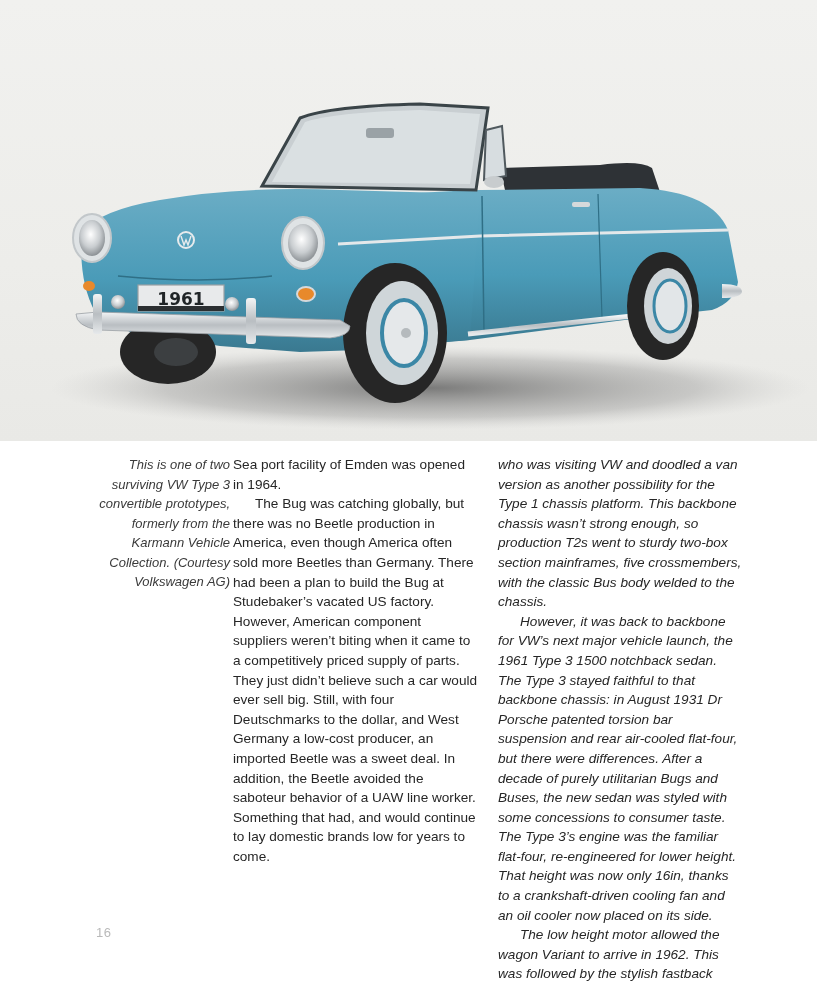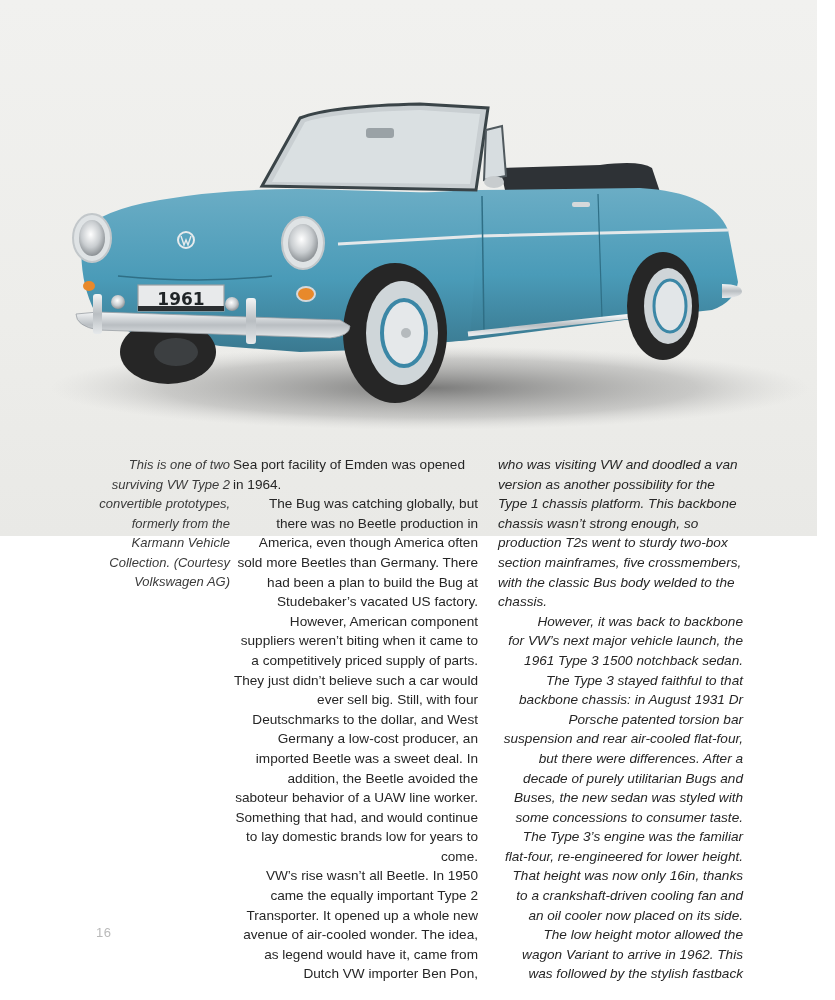--- a/index.html
+++ b/index.html
@@ -1,25 +1,25 @@
 <!DOCTYPE html>
 <html><head>
   <meta charset="utf-8">
   <style>
     html, body { margin: 0; padding: 0; background: #ffffff; }
     body { width: 835px; height: 1000px; position: relative; overflow: hidden;
            font-family: "Liberation Sans", sans-serif; color: #2b2b2b; }
-    .photo { position: absolute; left: 0; top: 0; width: 817px; height: 536px;
+    .photo { position: absolute; left: 0; top: 0; width: 817px; height: 441px;
              background: linear-gradient(180deg, #f1f1ef 0%, #ededea 60%, #e9e9e6 100%); overflow: hidden; }
     .photo svg { position: absolute; left: 0; top: 0; }
     .caption { position: absolute; left: 86px; top: 455px; width: 144px;
                font-style: italic; font-size: 13px; line-height: 19.5px; text-align: right; color: #3a3a3a; }
     .col { position: absolute; top: 455px; width: 245px; font-size: 13.6px; line-height: 19.6px; color: #262626; }
     .col p { margin: 0; }
-    .col p.indent { text-indent: 22px; text-align: right; }
+    .col p.indent { text-indent: 22px; }
     .col1 { left: 233px; }
     .col2 { left: 498px; font-style: italic; }
     .folio { position: absolute; left: 96px; top: 925px; font-size: 13px; color: #b9b9b9; letter-spacing: 0.5px; }
   </style>
 </head>
 <body>
 
 <div class="photo">
   <svg id="car-svg" width="817" height="441" viewBox="0 0 817 441">
     <defs>
@@ -115,26 +115,25 @@
       <rect x="138" y="306" width="86" height="5" fill="#2b2f31"></rect>
       <text id="plate-text" x="181" y="305" text-anchor="middle" font-family="DejaVu Sans, sans-serif" font-size="17" font-weight="bold" fill="#1f2426">1961</text>
     </g>
 
     <path d="M76 314 Q76 326 98 330 L330 338 Q350 336 350 326 L340 320 L98 312 Z" fill="url(#chromeGrad)" stroke="#9aa0a4" stroke-width="0.8"></path>
     <rect x="93" y="294" width="9" height="40" rx="3" fill="url(#chromeGrad)"></rect>
     <rect x="246" y="298" width="10" height="46" rx="3" fill="url(#chromeGrad)"></rect>
   </svg>
 </div>
 
-<div class="caption">This is one of two surviving VW Type 2 convertible prototypes, formerly from the Karmann Vehicle Collection. (Courtesy Volkswagen AG)</div>
+<div class="caption">This is one of two surviving VW Type 3 convertible prototypes, formerly from the Karmann Vehicle Collection. (Courtesy Volkswagen AG)</div>
 
 <div class="col col1">
   <p>Sea port facility of Emden was opened in 1964.</p>
   <p class="indent">The Bug was catching globally, but there was no Beetle production in America, even though America often sold more Beetles than Germany. There had been a plan to build the Bug at Studebaker’s vacated US factory. However, American component suppliers weren’t biting when it came to a competitively priced supply of parts. They just didn’t believe such a car would ever sell big. Still, with four Deutschmarks to the dollar, and West Germany a low-cost producer, an imported Beetle was a sweet deal. In addition, the Beetle avoided the saboteur behavior of a UAW line worker. Something that had, and would continue to lay domestic brands low for years to come.</p>
-  <p class="indent">VW’s rise wasn’t all Beetle. In 1950 came the equally important Type 2 Transporter. It opened up a whole new avenue of air-cooled wonder. The idea, as legend would have it, came from Dutch VW importer Ben Pon,</p>
 </div>
 
 <div class="col col2">
   <p>who was visiting VW and doodled a van version as another possibility for the Type 1 chassis platform. This backbone chassis wasn’t strong enough, so production T2s went to sturdy two-box section mainframes, five crossmembers, with the classic Bus body welded to the chassis.</p>
   <p class="indent">However, it was back to backbone for VW’s next major vehicle launch, the 1961 Type 3 1500 notchback sedan. The Type 3 stayed faithful to that backbone chassis: in August 1931 Dr Porsche patented torsion bar suspension and rear air-cooled flat-four, but there were differences. After a decade of purely utilitarian Bugs and Buses, the new sedan was styled with some concessions to consumer taste. The Type 3’s engine was the familiar flat-four, re-engineered for lower height. That height was now only 16in, thanks to a crankshaft-driven cooling fan and an oil cooler now placed on its side.</p>
   <p class="indent">The low height motor allowed the wagon Variant to arrive in 1962. This was followed by the stylish fastback</p>
 </div>
 
 <div class="folio">16</div>
 

